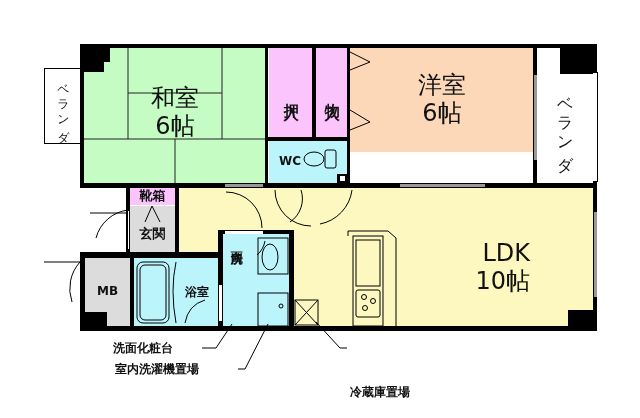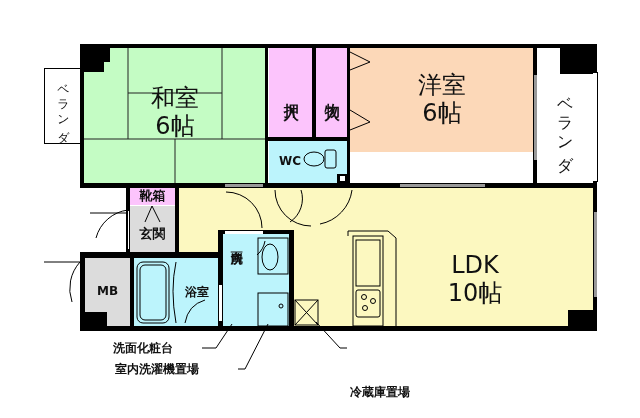--- a/index.html
+++ b/index.html
@@ -173,21 +173,21 @@
     <rect x="356" y="290" width="24" height="27" rx="2"></rect>
     <circle cx="364" cy="297" r="2.5"></circle>
     <circle cx="373" cy="301" r="2.5"></circle>
     <circle cx="365" cy="308" r="2.5"></circle>
 
     <rect x="295" y="300" width="23" height="25"></rect>
     <line x1="295" y1="300" x2="318" y2="325"></line>
     <line x1="318" y1="300" x2="295" y2="325"></line>
   </g>
 </svg>
-<div class="abs room" style="left:420px;top:252px;width:110px;height:56px;">
+<div class="abs room" style="left:420px;top:240px;width:110px;height:56px;align-items:flex-end;">
   <span class="lbl-lg">LDK</span>
   <span class="lbl-lg">10帖</span>
 </div>
 
 <svg class="overlay" width="640" height="418">
   <g stroke="#000" stroke-width="1" fill="none">
     <polyline points="232,324 216,348 202,348"></polyline>
     <polyline points="268,324 245,369 238,369"></polyline>
     <polyline points="316,322 340,348 347,348"></polyline>
   </g>

